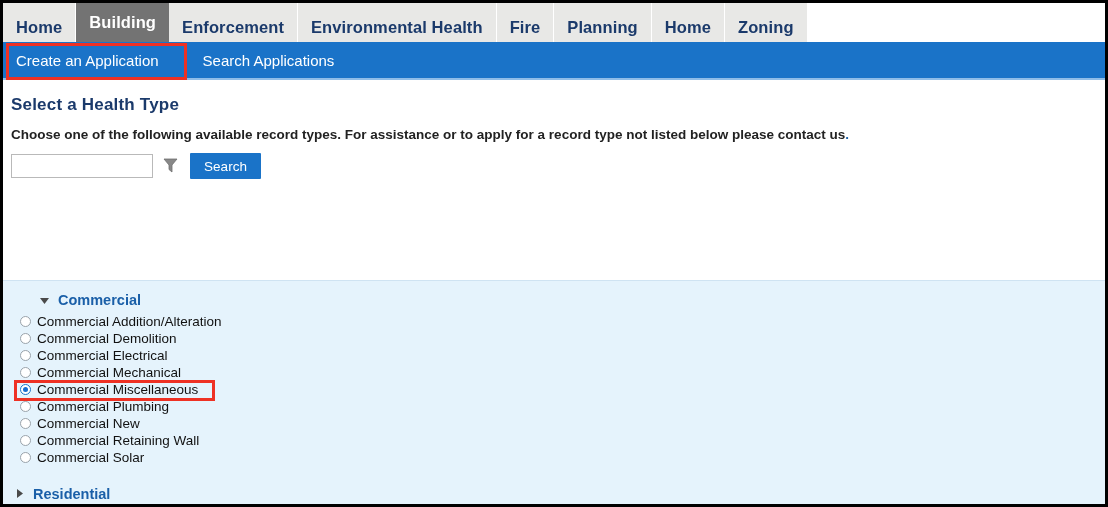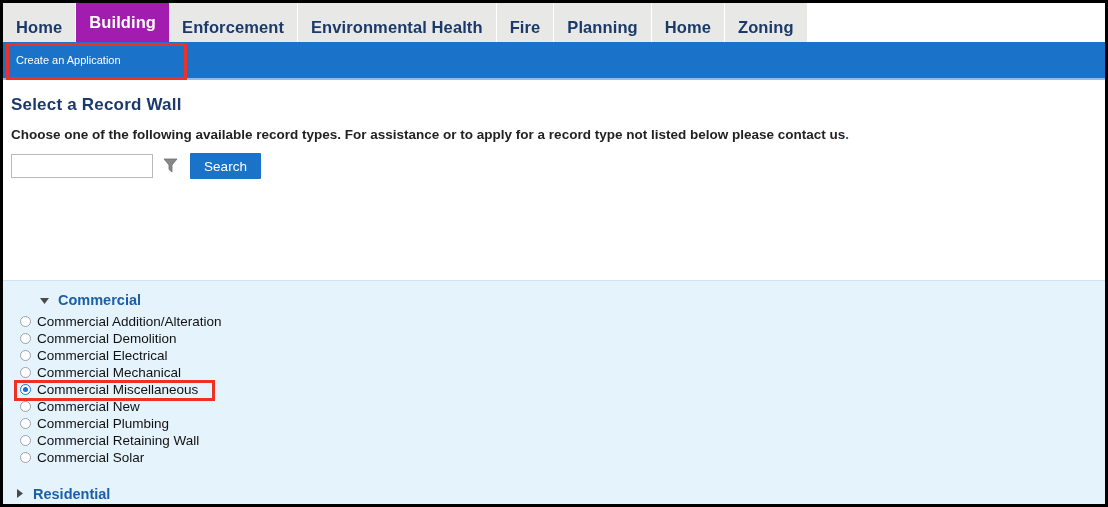--- a/index.html
+++ b/index.html
@@ -41,41 +41,41 @@
     justify-content: center;
     padding: 0 13px;
     font-size: 16.5px;
     font-weight: bold;
     color: #1b3a6b;
     white-space: nowrap;
     letter-spacing: 0.1px;
     cursor: pointer;
   }
   .tab.active {
-    background: #a21caf;
+    background: #737373;
     color: #ffffff;
     height: 39px;
     border-right: none;
   }
 
   
   .subnav {
     position: absolute;
     left: 0;
     top: 39px;
     width: 1102px;
     height: 38px;
     background: #1a73c8;
     border-bottom: 2px solid #8fbde8;
     display: flex;
     align-items: center;
     box-sizing: border-box;
   }
   .subnav-item {
-    font-size: 11px;
+    font-size: 15px;
     color: #ffffff;
     white-space: nowrap;
     cursor: pointer;
     padding: 0 12px;
   }
   .subnav-item.first { padding-left: 13px; padding-right: 20px; }
   .subnav-item.second { margin-left: 12px; }
   .subnav-item.third { margin-left: 24px; }
 
   
@@ -286,26 +286,27 @@
     <div class="tab">
         <span>Home</span>
       </div>
     <div class="tab">
         <span>Zoning</span>
       </div>
   </div>
 
   <div class="subnav">
     <div class="subnav-item first"><span>Create an Application</span></div>
+    <div class="subnav-item second"><span>Search Applications</span></div>
   </div>
   <div class="hl-create"></div>
 
   <div class="main">
 
-    <div class="page-title">Select a Record Wall</div>
+    <div class="page-title">Select a Health Type</div>
 
     <div class="instructions">
       <span>Choose one of the following available record types. For assistance or to apply for a record type not listed below please contact us</span><span class="link">.</span>
     </div>
 
     <div class="search-row">
       <input class="search-input" type="text" placeholder="" style="">
       <span class="funnel">
         <svg width="15" height="16" viewBox="0 0 15 16" aria-hidden="true">
           <polygon points="1,1 14,1 9,7 9,14 6,11.5 6,7" fill="#888888" stroke="#6f6f6f" stroke-width="0.8"></polygon>
@@ -341,25 +342,25 @@
         <div class="radio-row">
           <span class="radio"></span>
           <span class="radio-label">Commercial Mechanical</span>
         </div>
         <div class="radio-row">
           <span class="radio checked"></span>
           <span class="radio-label">Commercial Miscellaneous</span>
         </div>
         <div class="radio-row">
           <span class="radio"></span>
+          <span class="radio-label">Commercial Plumbing</span>
+        </div>
+        <div class="radio-row">
+          <span class="radio"></span>
           <span class="radio-label">Commercial New</span>
-        </div>
-        <div class="radio-row">
-          <span class="radio"></span>
-          <span class="radio-label">Commercial Plumbing</span>
         </div>
         <div class="radio-row">
           <span class="radio"></span>
           <span class="radio-label">Commercial Retaining Wall</span>
         </div>
         <div class="radio-row">
           <span class="radio"></span>
           <span class="radio-label">Commercial Solar</span>
         </div>
       </div>

